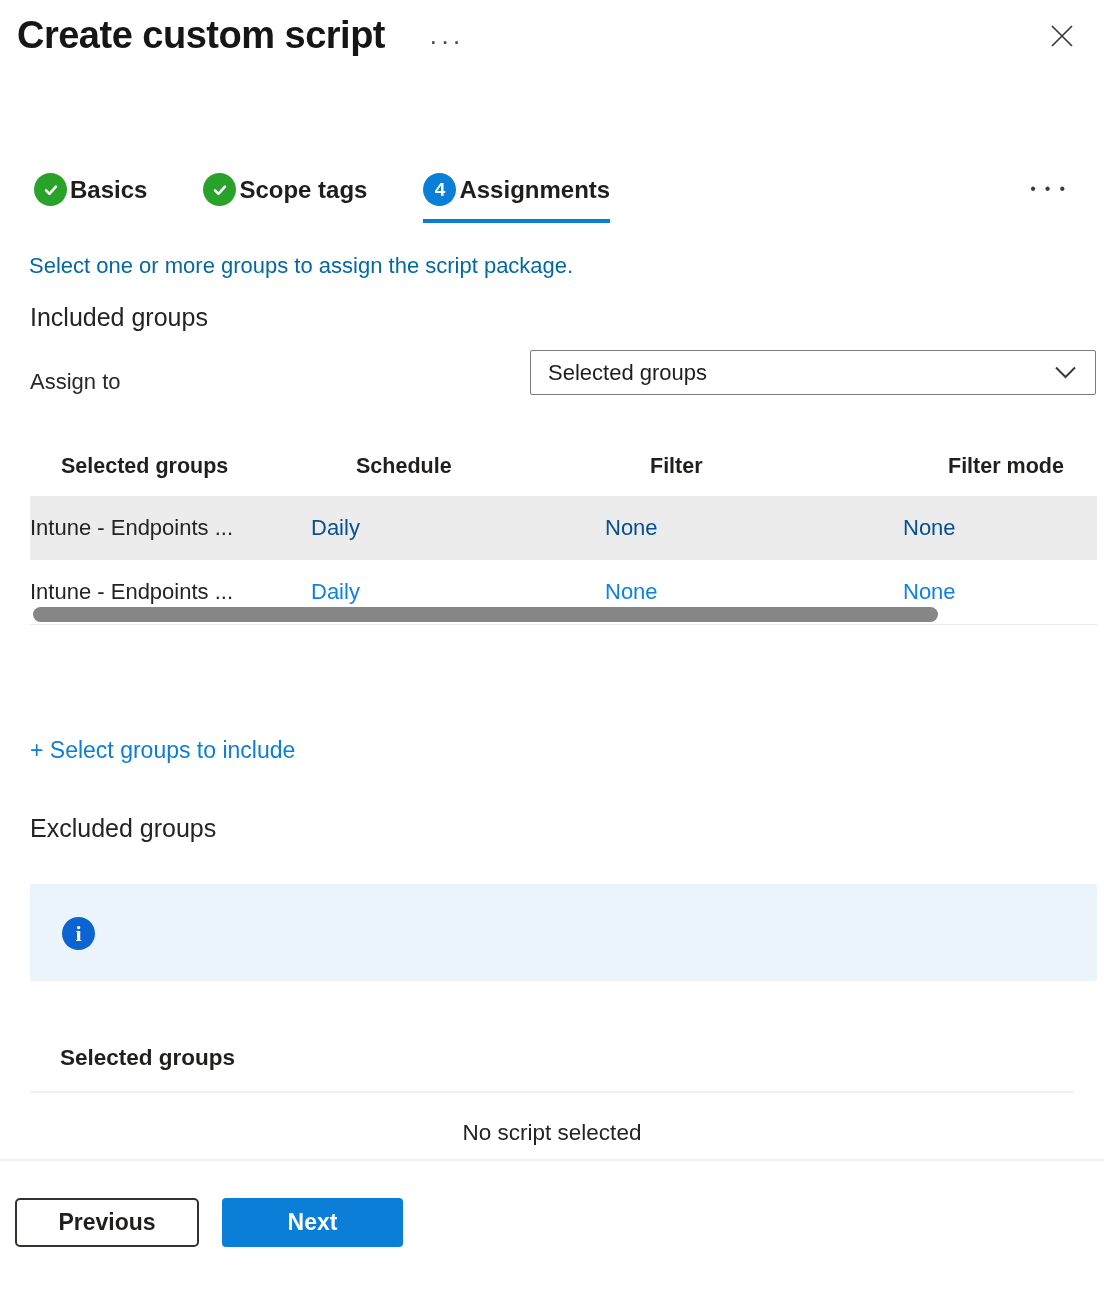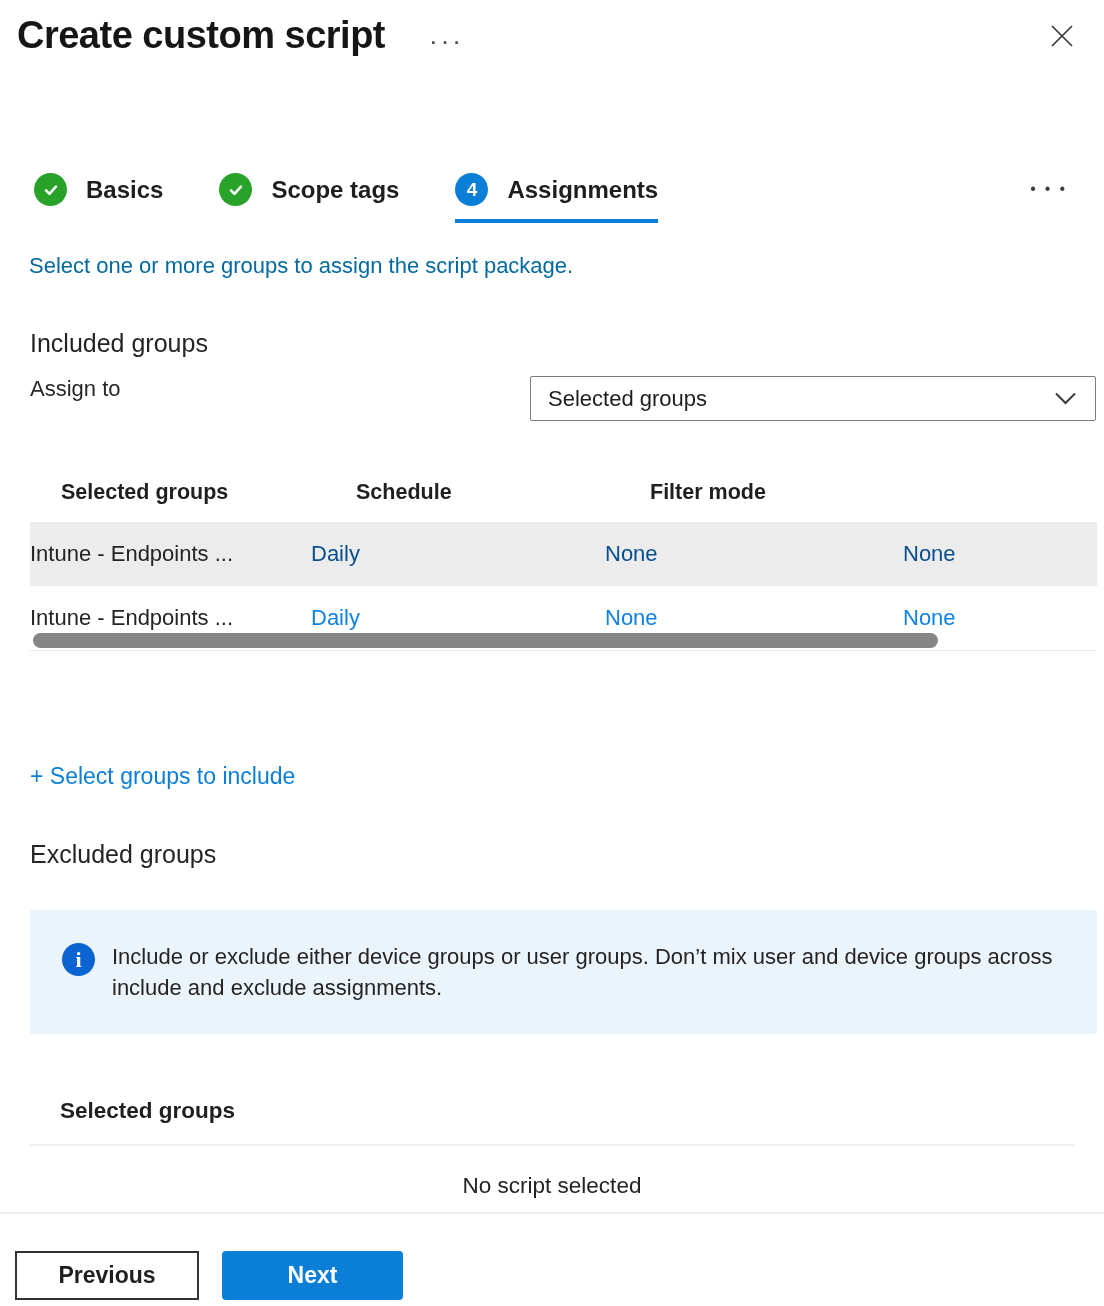--- a/index.html
+++ b/index.html
@@ -14,32 +14,32 @@
     --link-dark:#084f8f; --info-bg:#ebf3fb; --info-icon:#0b64d2;
     --row-highlight:#ececec; --scrollbar:#868686;
   }
   
   .title-row { padding:14px 28px 0 17px; display:flex; align-items:flex-start; }
   .page-title { font-size:38px; font-weight:700; margin:0; color:#161616; letter-spacing:-0.5px; }
   .title-dots { margin-left:44px; margin-top:14px; color:#4a4a4a; font-size:26px; letter-spacing:3px; line-height:1; cursor:pointer; }
   .close-btn { position:absolute; top:22px; right:27px; width:30px; height:30px; background:none; border:none; padding:0; cursor:pointer; }
   
   .tabs { display:flex; align-items:flex-end; padding:0 30px 0 34px; margin-top:116px; }
-  .tab { display:flex; align-items:center; gap:19px; padding-bottom:13px; border-bottom:4px solid transparent; margin-right:56px; cursor:pointer; }
+  .tab { display:flex; align-items:center; gap:3px; padding-bottom:13px; border-bottom:4px solid transparent; margin-right:56px; cursor:pointer; }
   .tab.active { border-bottom-color:var(--accent); }
   .step-icon { width:33px; height:33px; border-radius:50%; flex:none; display:flex; align-items:center; justify-content:center; }
   .step-icon.check { background:var(--success-green); }
   .step-icon.badge { background:var(--accent); color:#fff; font-size:19px; font-weight:700; }
   .tab-label { font-size:24px; font-weight:600; color:#1f1e1d; white-space:nowrap; }
   .tabs-overflow { margin-left:auto; padding-bottom:26px; color:#3c3b39; font-size:16px; letter-spacing:9px; cursor:pointer; line-height:1; }
   
   .description { margin:30px 30px 0 29px; font-size:22px; color:#0369a1; }
-  .section-heading { margin:50px 0 0 30px; font-size:25px; font-weight:400; color:#252423; }
+  .section-heading { margin:24px 0 0 30px; font-size:25px; font-weight:400; color:#252423; }
   
-  .assign-row { display:flex; align-items:flex-start; margin:18px 8px 0 30px; }
+  .assign-row { display:flex; align-items:flex-end; margin:18px 8px 0 30px; }
   .assign-label { font-size:22px; color:#292827; }
   .dropdown { margin-left:auto; width:566px; height:45px; border:1px solid #7e7c7a; border-radius:2px;
     background:#fff; display:flex; align-items:center; justify-content:space-between; padding:0 18px 0 17px;
     font-size:22px; color:#1f1e1d; cursor:pointer; }
   
   .grid-table { margin:42px 7px 0 30px; position:relative; border-bottom:1px solid #edecea; }
   .thead, .trow { display:grid; grid-template-columns:281px 294px 298px 1fr; align-items:center; }
   .thead { height:59px; }
   .th { font-size:21.5px; font-weight:700; color:#201f1e; padding-left:45px; white-space:nowrap; }
   .th:first-child { padding-left:31px; }
@@ -60,21 +60,21 @@
   .info-text { font-size:22px; line-height:31px; color:#252423; max-width:952px; }
   
   .selected-heading { margin:64px 0 0 60px; font-size:22.5px; font-weight:700; color:#201f1e; }
   .divider { border:none; border-top:2px solid #f1f0ee; margin:20px 30px 0 30px; }
   .empty-text { margin:27px 30px 0 30px; text-align:center; font-size:22.5px; color:#252423; }
   .footer-divider { border:none; border-top:2px solid #efeeec; margin:13px 0 0 0; width:100%; }
   
   .footer { display:flex; align-items:center; padding:37px 0 0 15px; }
   .btn { height:49px; border-radius:4px; font-size:23px; font-weight:600; display:flex; align-items:center; justify-content:center;
     font-family:inherit; cursor:pointer; }
-  .btn-previous { width:184px; background:#fff; border:2px solid #33322f; border-radius:0; color:#201f1e; }
+  .btn-previous { width:184px; background:#fff; border:2px solid #33322f; border-radius:5px; color:#201f1e; }
   .btn-next { width:181px; margin-left:23px; background:var(--accent); border:none; color:#fff; }
 </style>
 </head>
 <body>
 
 
 
 
 <div class="title-row">
   <h1 class="page-title">Create custom script</h1>
@@ -127,20 +127,21 @@
         </svg>
     </span>
   </div>
 </div>
 
 
 <div class="grid-table">
   <div class="thead">
     <div class="th">Selected groups</div>
     <div class="th">Schedule</div>
+    <div class="th">Filter</div>
     <div class="th">Filter mode</div>
   </div>
   <div id="table-body">
       <div class="trow highlighted">
     <div class="td group-cell">Intune - Endpoints ...</div>
     <div class="td"><a class="cell-link">Daily</a></div>
     <div class="td"><a class="cell-link">None</a></div>
     <div class="td"><a class="cell-link">None</a></div>
   </div>
       <div class="trow">
@@ -155,21 +156,20 @@
 
 
 
 <a class="add-link">+ Select groups to include</a>
 
 
 <div class="section-heading excluded-heading">Excluded groups</div>
 
 <div class="info-banner">
   <span class="info-icon">i</span>
-  <div class="info-text">Include or exclude either device groups or user groups. Don’t mix user and device groups across include and exclude assignments.</div>
 </div>
 
 
 <div class="selected-heading">Selected groups</div>
 <hr class="divider">
 <div class="empty-text">No script selected</div>
 <hr class="footer-divider">
 
 
 <div class="footer">

